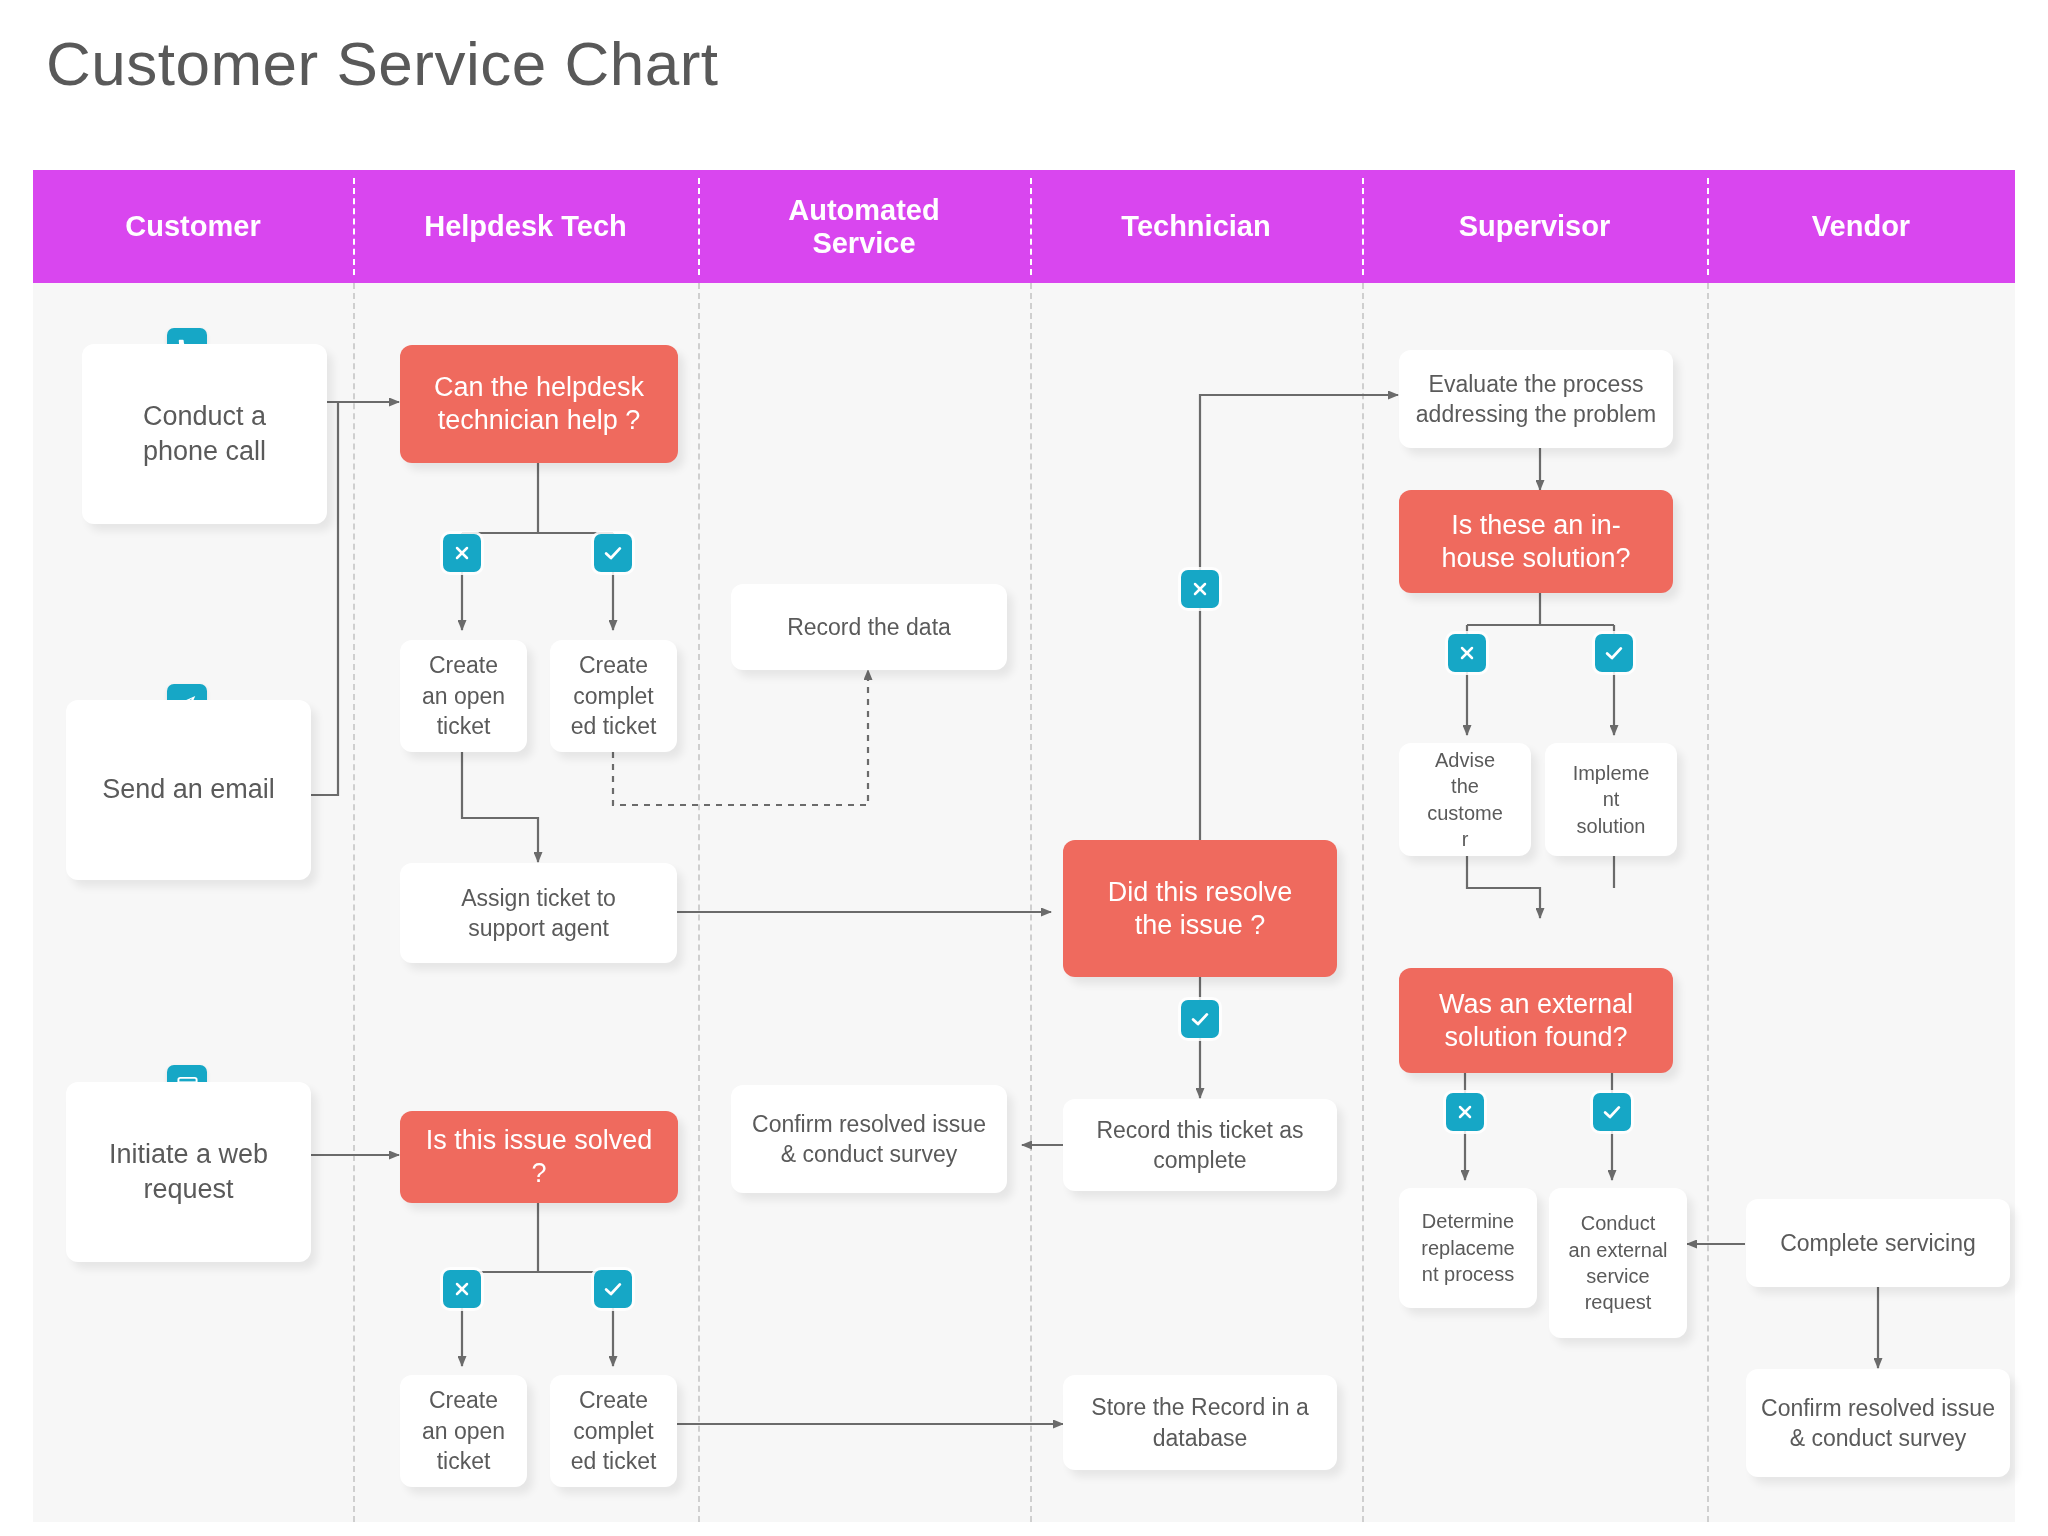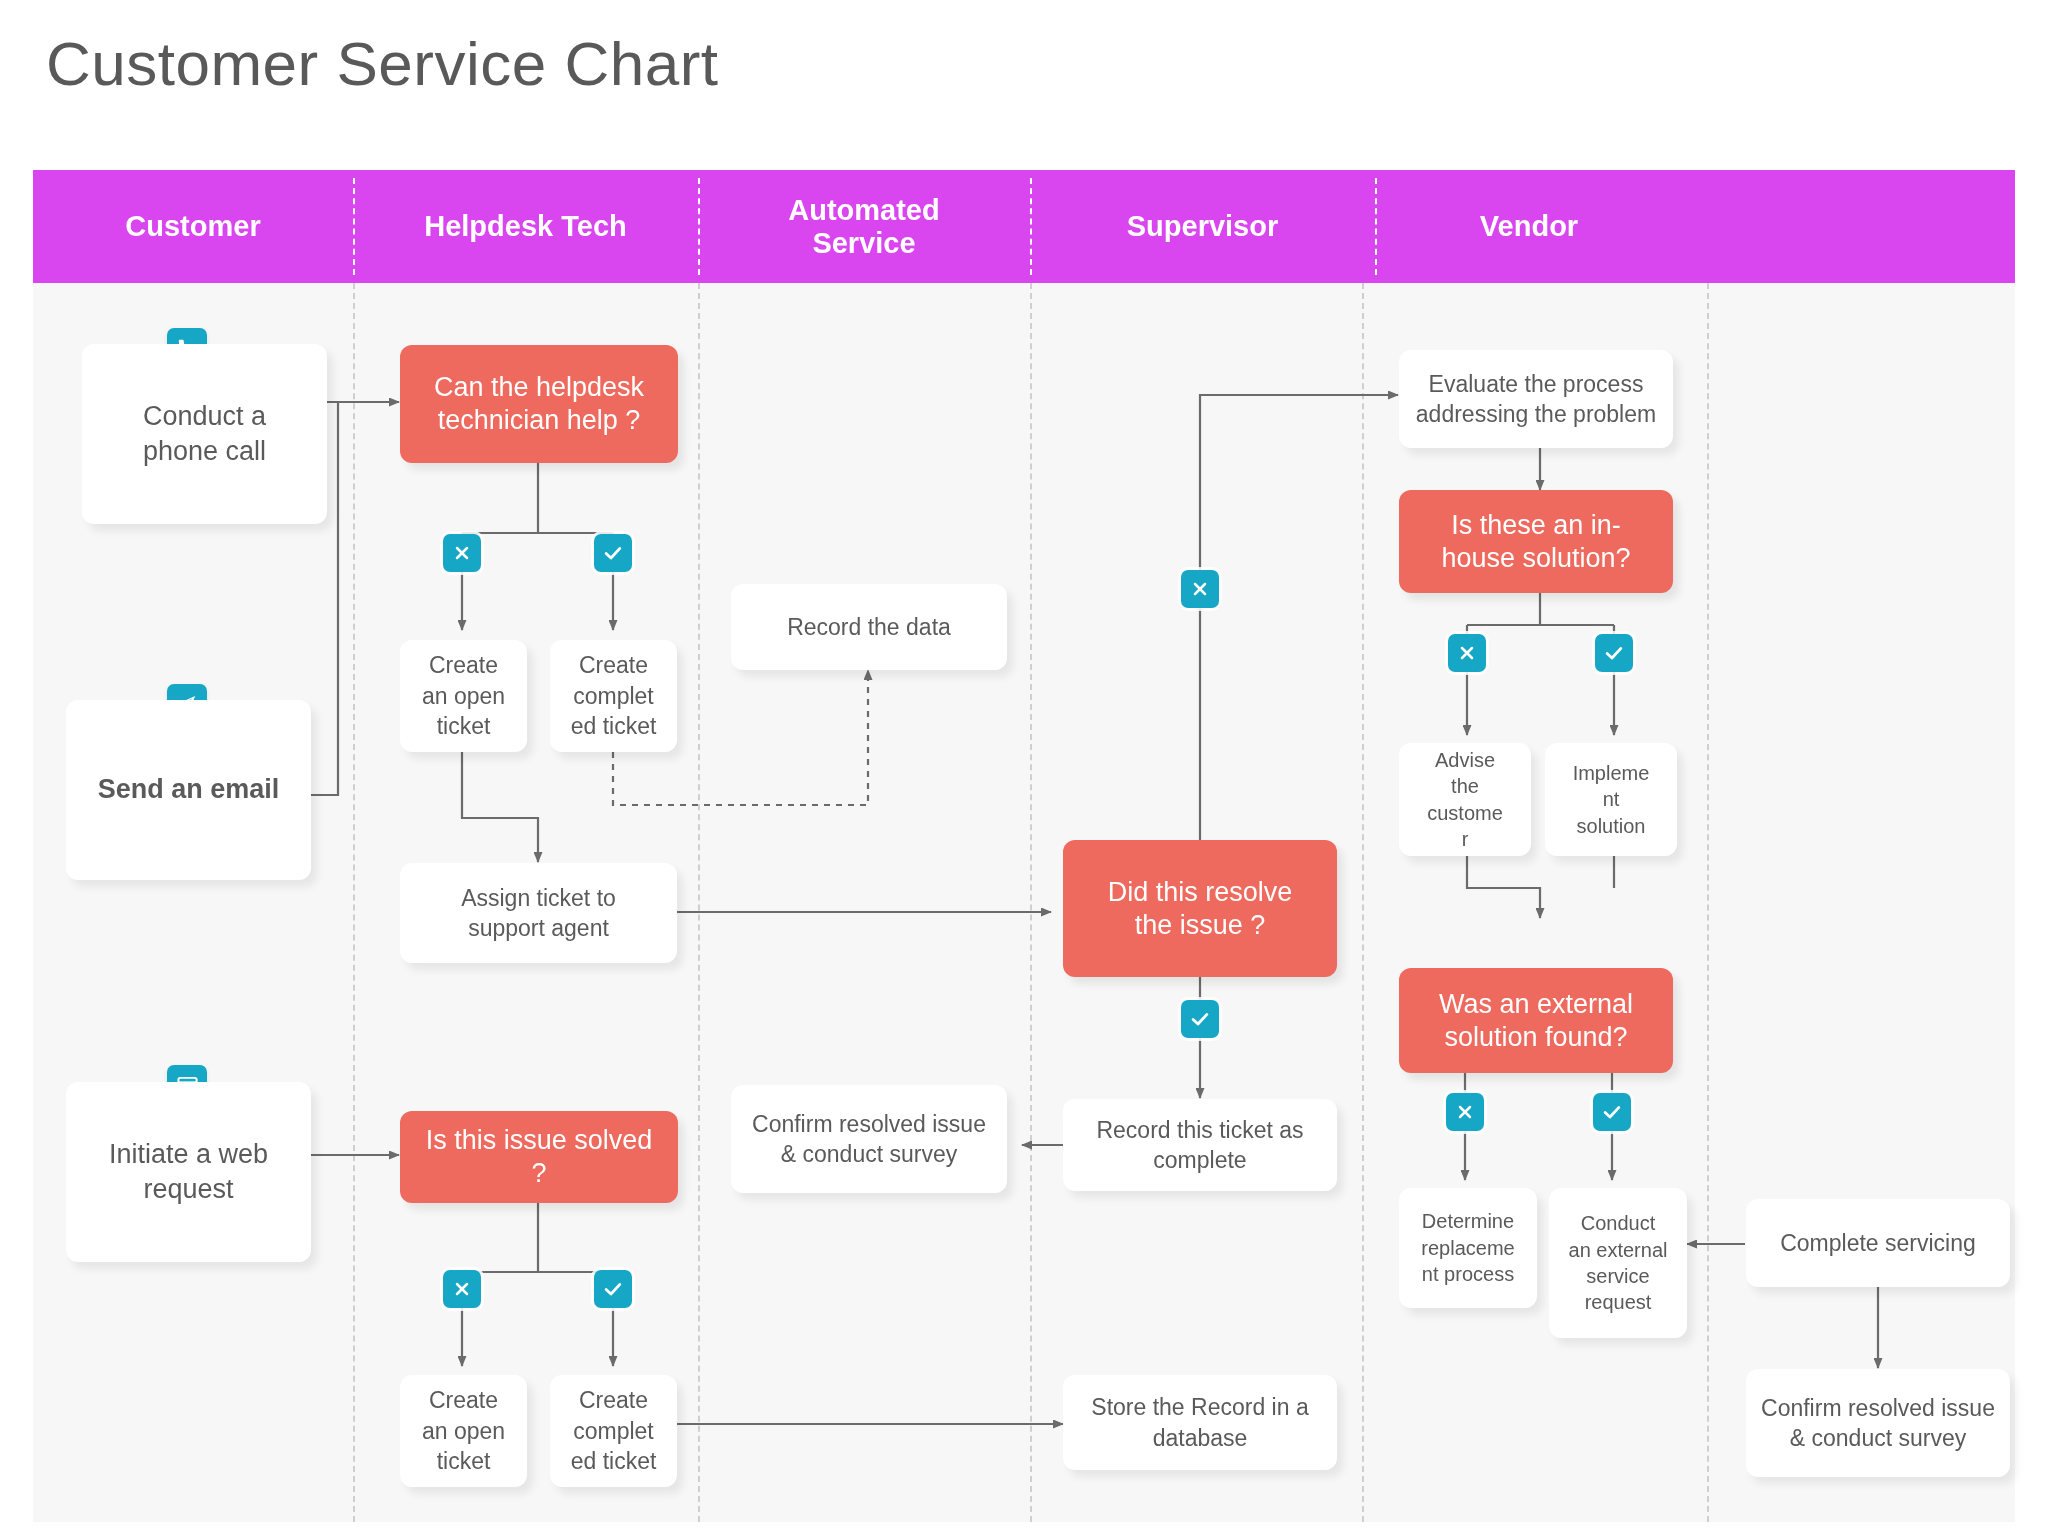--- a/index.html
+++ b/index.html
@@ -107,20 +107,23 @@
 
   <div id="header-band">
     <div class="lane-head" style="width:320px;">
         <span>Customer</span>
       </div>
     <div class="lane-head" style="width:345px;">
         <span>Helpdesk Tech</span>
       </div>
     <div class="lane-head" style="width:332px;white-space:pre-line;"><span>Automated
 Service</span></div>
+    <div class="lane-head" style="width:332px;">
+        <span>Technician</span>
+      </div>
     <div class="lane-head" style="width:345px;">
         <span>Supervisor</span>
       </div>
     <div class="lane-head" style="width:308px;">
         <span>Vendor</span>
       </div>
   </div>
 
   <svg id="wires" viewBox="0 0 2048 1536">
     <defs>
@@ -194,21 +197,21 @@
     <span style="white-space:pre-line;">Conduct a
 phone call</span>
   </div>
 
   <div class="src-icon" style="left:167px;top:684px;">
     <svg width="22" height="22" viewBox="0 0 24 24" fill="#ffffff">
         <path d="M2.5 11.5 21 3.2 13.2 21.3l-2.6-7.3-8.1-2.5zm9.6 1.2 5.6-7.1-7.4 5.3 1.8 1.8z"></path>
       </svg>
   </div>
   <div class="node process fs-lg" style="left:66px;top:700px;width:245px;height:180px;">
-    <span style="white-space:pre-line;font-weight:bold;">Send an email</span>
+    <span style="white-space:pre-line;">Send an email</span>
   </div>
 
   <div class="src-icon" style="left:167px;top:1065px;">
     <svg width="23" height="23" viewBox="0 0 24 24">
         <rect x="2.5" y="4" width="19" height="16" rx="2" fill="none" stroke="#ffffff" stroke-width="2"></rect>
         <line x1="2.5" y1="8.6" x2="21.5" y2="8.6" stroke="#ffffff" stroke-width="1.8"></line>
         <path d="M9.3 12 7.3 14.2 9.3 16.4M14.7 12l2 2.2-2 2.2M12.6 11.6l-1.2 5.2" fill="none" stroke="#ffffff" stroke-width="1.5" stroke-linecap="round" stroke-linejoin="round"></path>
       </svg>
   </div>
   <div class="node process fs-lg" style="left:66px;top:1082px;width:245px;height:180px;">

